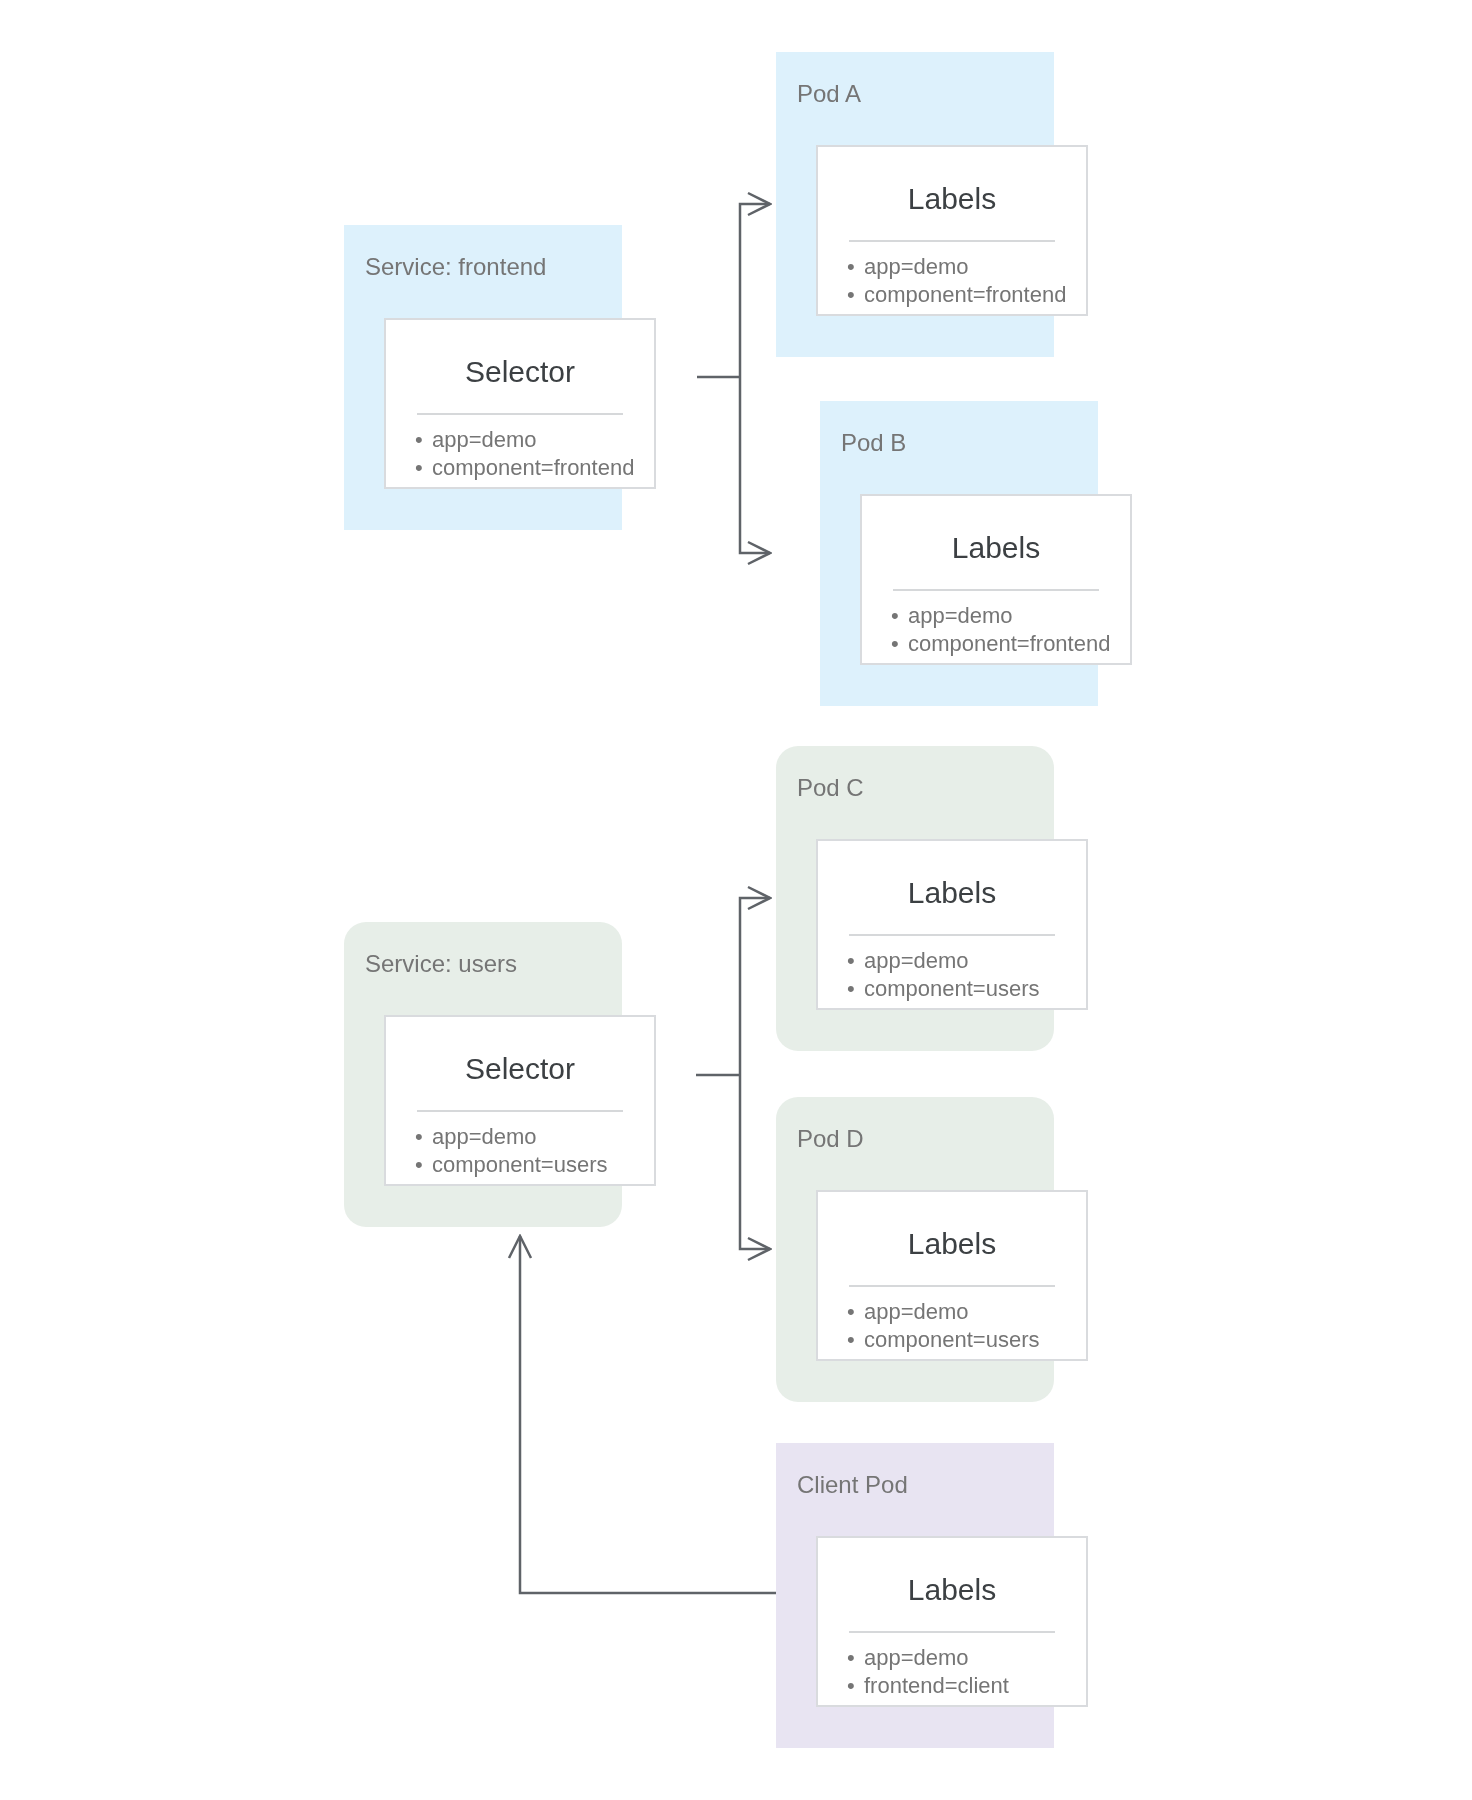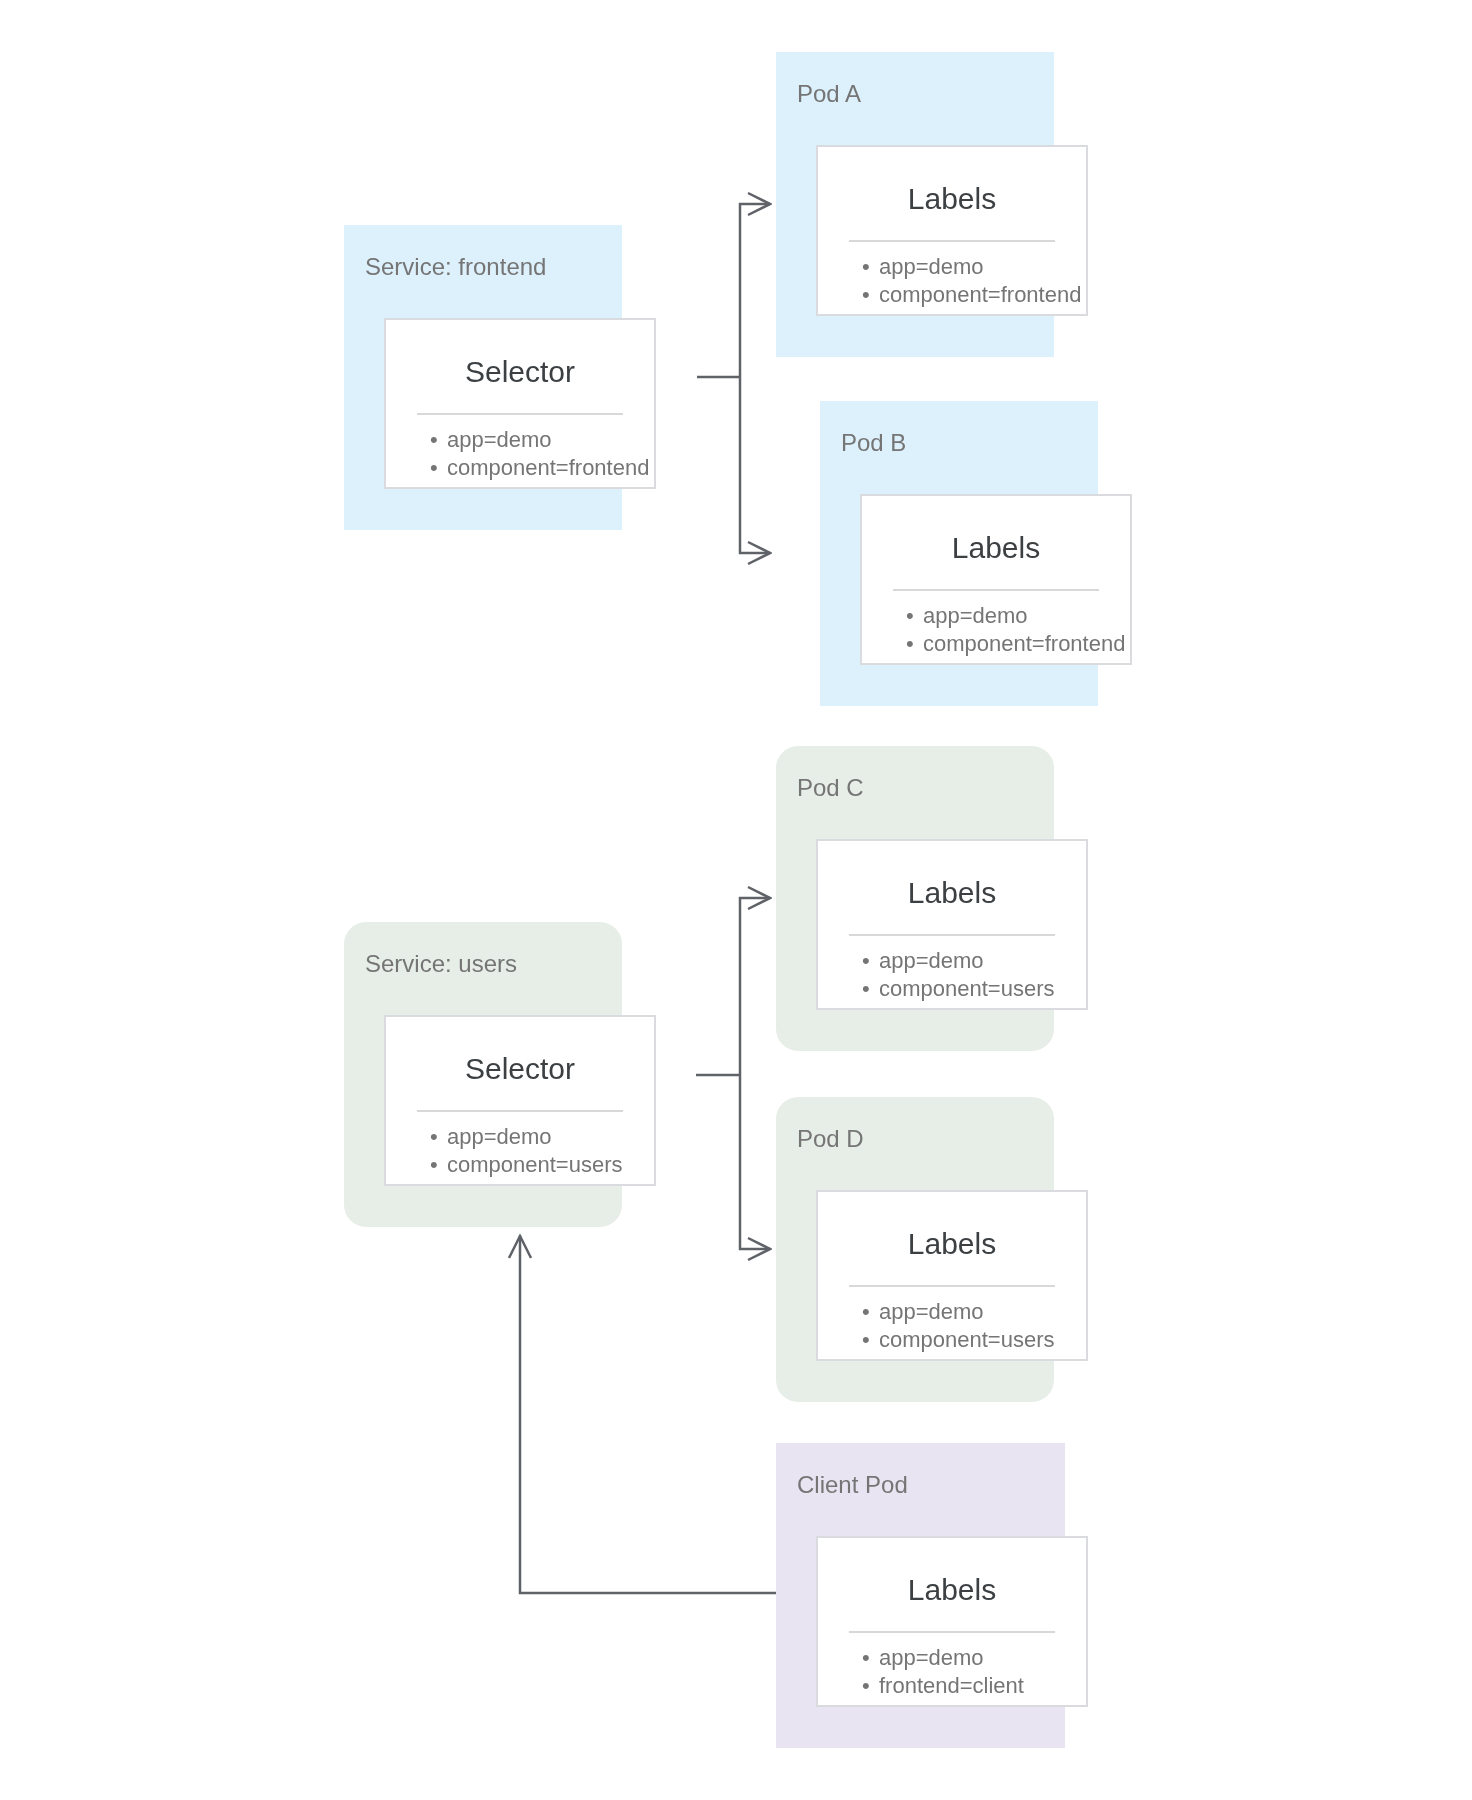--- a/index.html
+++ b/index.html
@@ -35,21 +35,21 @@
   }
   .box.blue   { background: var(--c-blue); }
   .box.green  { background: var(--c-green); border-radius: 22px; }
   .box.purple { background: var(--c-purple); }
   #box-pod-a            { left: 776px; top: 52px;   }
   #box-service-frontend { left: 344px; top: 225px;  }
   #box-pod-b            { left: 776px; top: 401px; margin-left: 44px;  }
   #box-pod-c            { left: 776px; top: 746px;  }
   #box-service-users    { left: 344px; top: 922px;  }
   #box-pod-d            { left: 776px; top: 1097px; }
-  #box-client-pod       { left: 776px; top: 1443px; padding-left: 11px; }
+  #box-client-pod       { left: 776px; top: 1443px; }
   .box-label {
     position: absolute;
     left: 21px;
     top: 27px;
     font-size: 24px;
     line-height: 30px;
     color: var(--c-label);
   }
   .card {
     position: absolute;
@@ -74,21 +74,21 @@
   .card-divider {
     position: absolute;
     top: 93px;
     left: 31px;
     width: 206px;
     border-top: 2px solid var(--c-divider);
   }
   .card-items {
     position: absolute;
     top: 106px;
-    left: 44px;
+    left: 29px;
     margin: 0;
     padding: 0;
     list-style: none;
   }
   .card-items li {
     position: relative;
     padding-left: 17px;
     font-size: 22px;
     line-height: 28px;
     color: var(--c-item);

